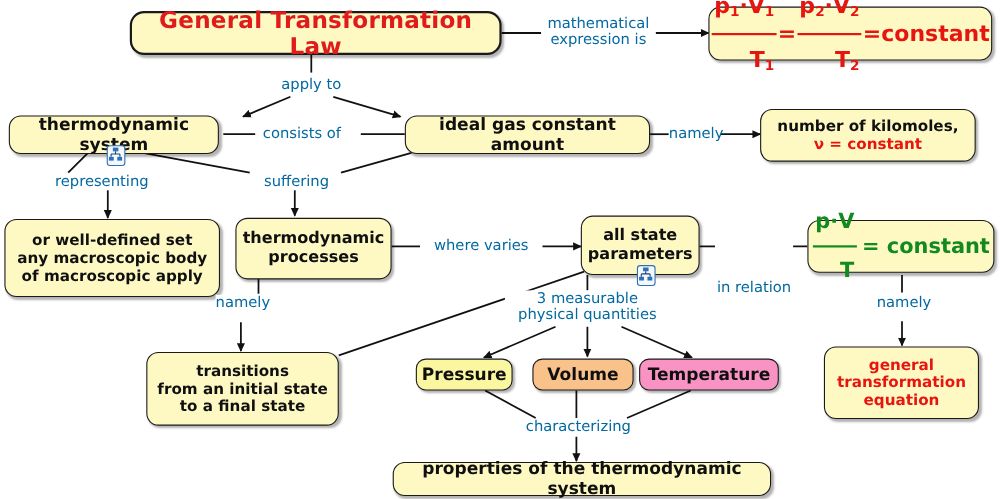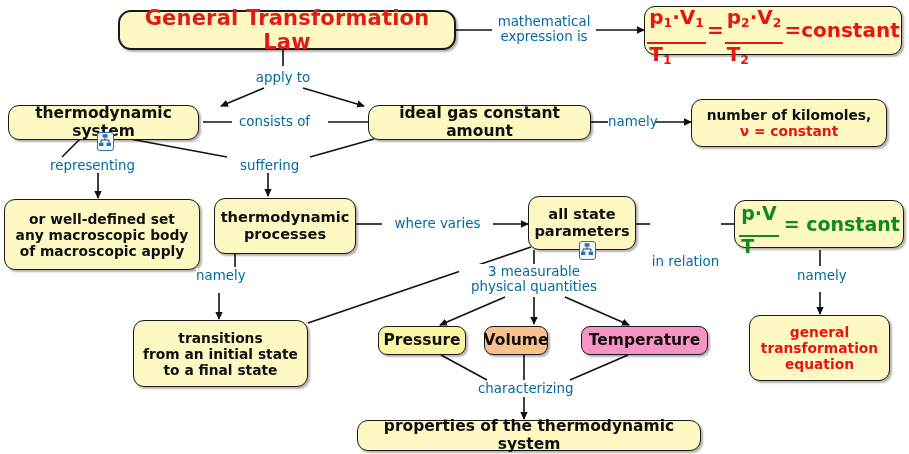--- a/index.html
+++ b/index.html
@@ -80,25 +80,25 @@
     display: inline-flex;
     flex-direction: column;
     align-items: center;
     justify-content: center;
     vertical-align: middle;
     line-height: 1.02;
     margin: 0 1px;
   }
   .frac .num { padding: 12px 2px; }
   .frac .den {
-    padding: 0 2px;
+    padding: 12px 2px;
     border-top: 2.4px solid currentColor;
     width: 100%;
     box-sizing: border-box;
-    text-align: left;
+    text-align: right;
   }
   .formula-row {
     display: flex;
     align-items: center;
     justify-content: center;
     white-space: nowrap;
   }
   sub {
     font-size: 0.62em;
     vertical-align: -0.22em;
@@ -269,21 +269,21 @@
   <div class="node fsize14" style="left:133px; top:320px; width:175px; height:67px; flex-direction:column;">
     <span>transitions</span>
     <span>from an initial state</span>
     <span>to a final state</span>
   </div>
 
   <div class="node yellow fsize16" style="left:378px; top:326px; width:88px; height:29px;">
     <span>Pressure</span>
   </div>
 
-  <div class="node orange fsize16" style="left:484px; top:326px; width:64px; height:29px;">
+  <div class="node orange fsize16" style="left:484px; top:326px; width:92px; height:29px;">
     <span>Volume</span>
   </div>
 
   <div class="node pink fsize16" style="left:581px; top:326px; width:127px; height:29px;">
     <span>Temperature</span>
   </div>
 
   <div class="node fsize14" style="left:749px; top:315px; width:141px; height:66px; flex-direction:column; color:#e8140f;">
     <span>general</span>
     <span>transformation</span>

